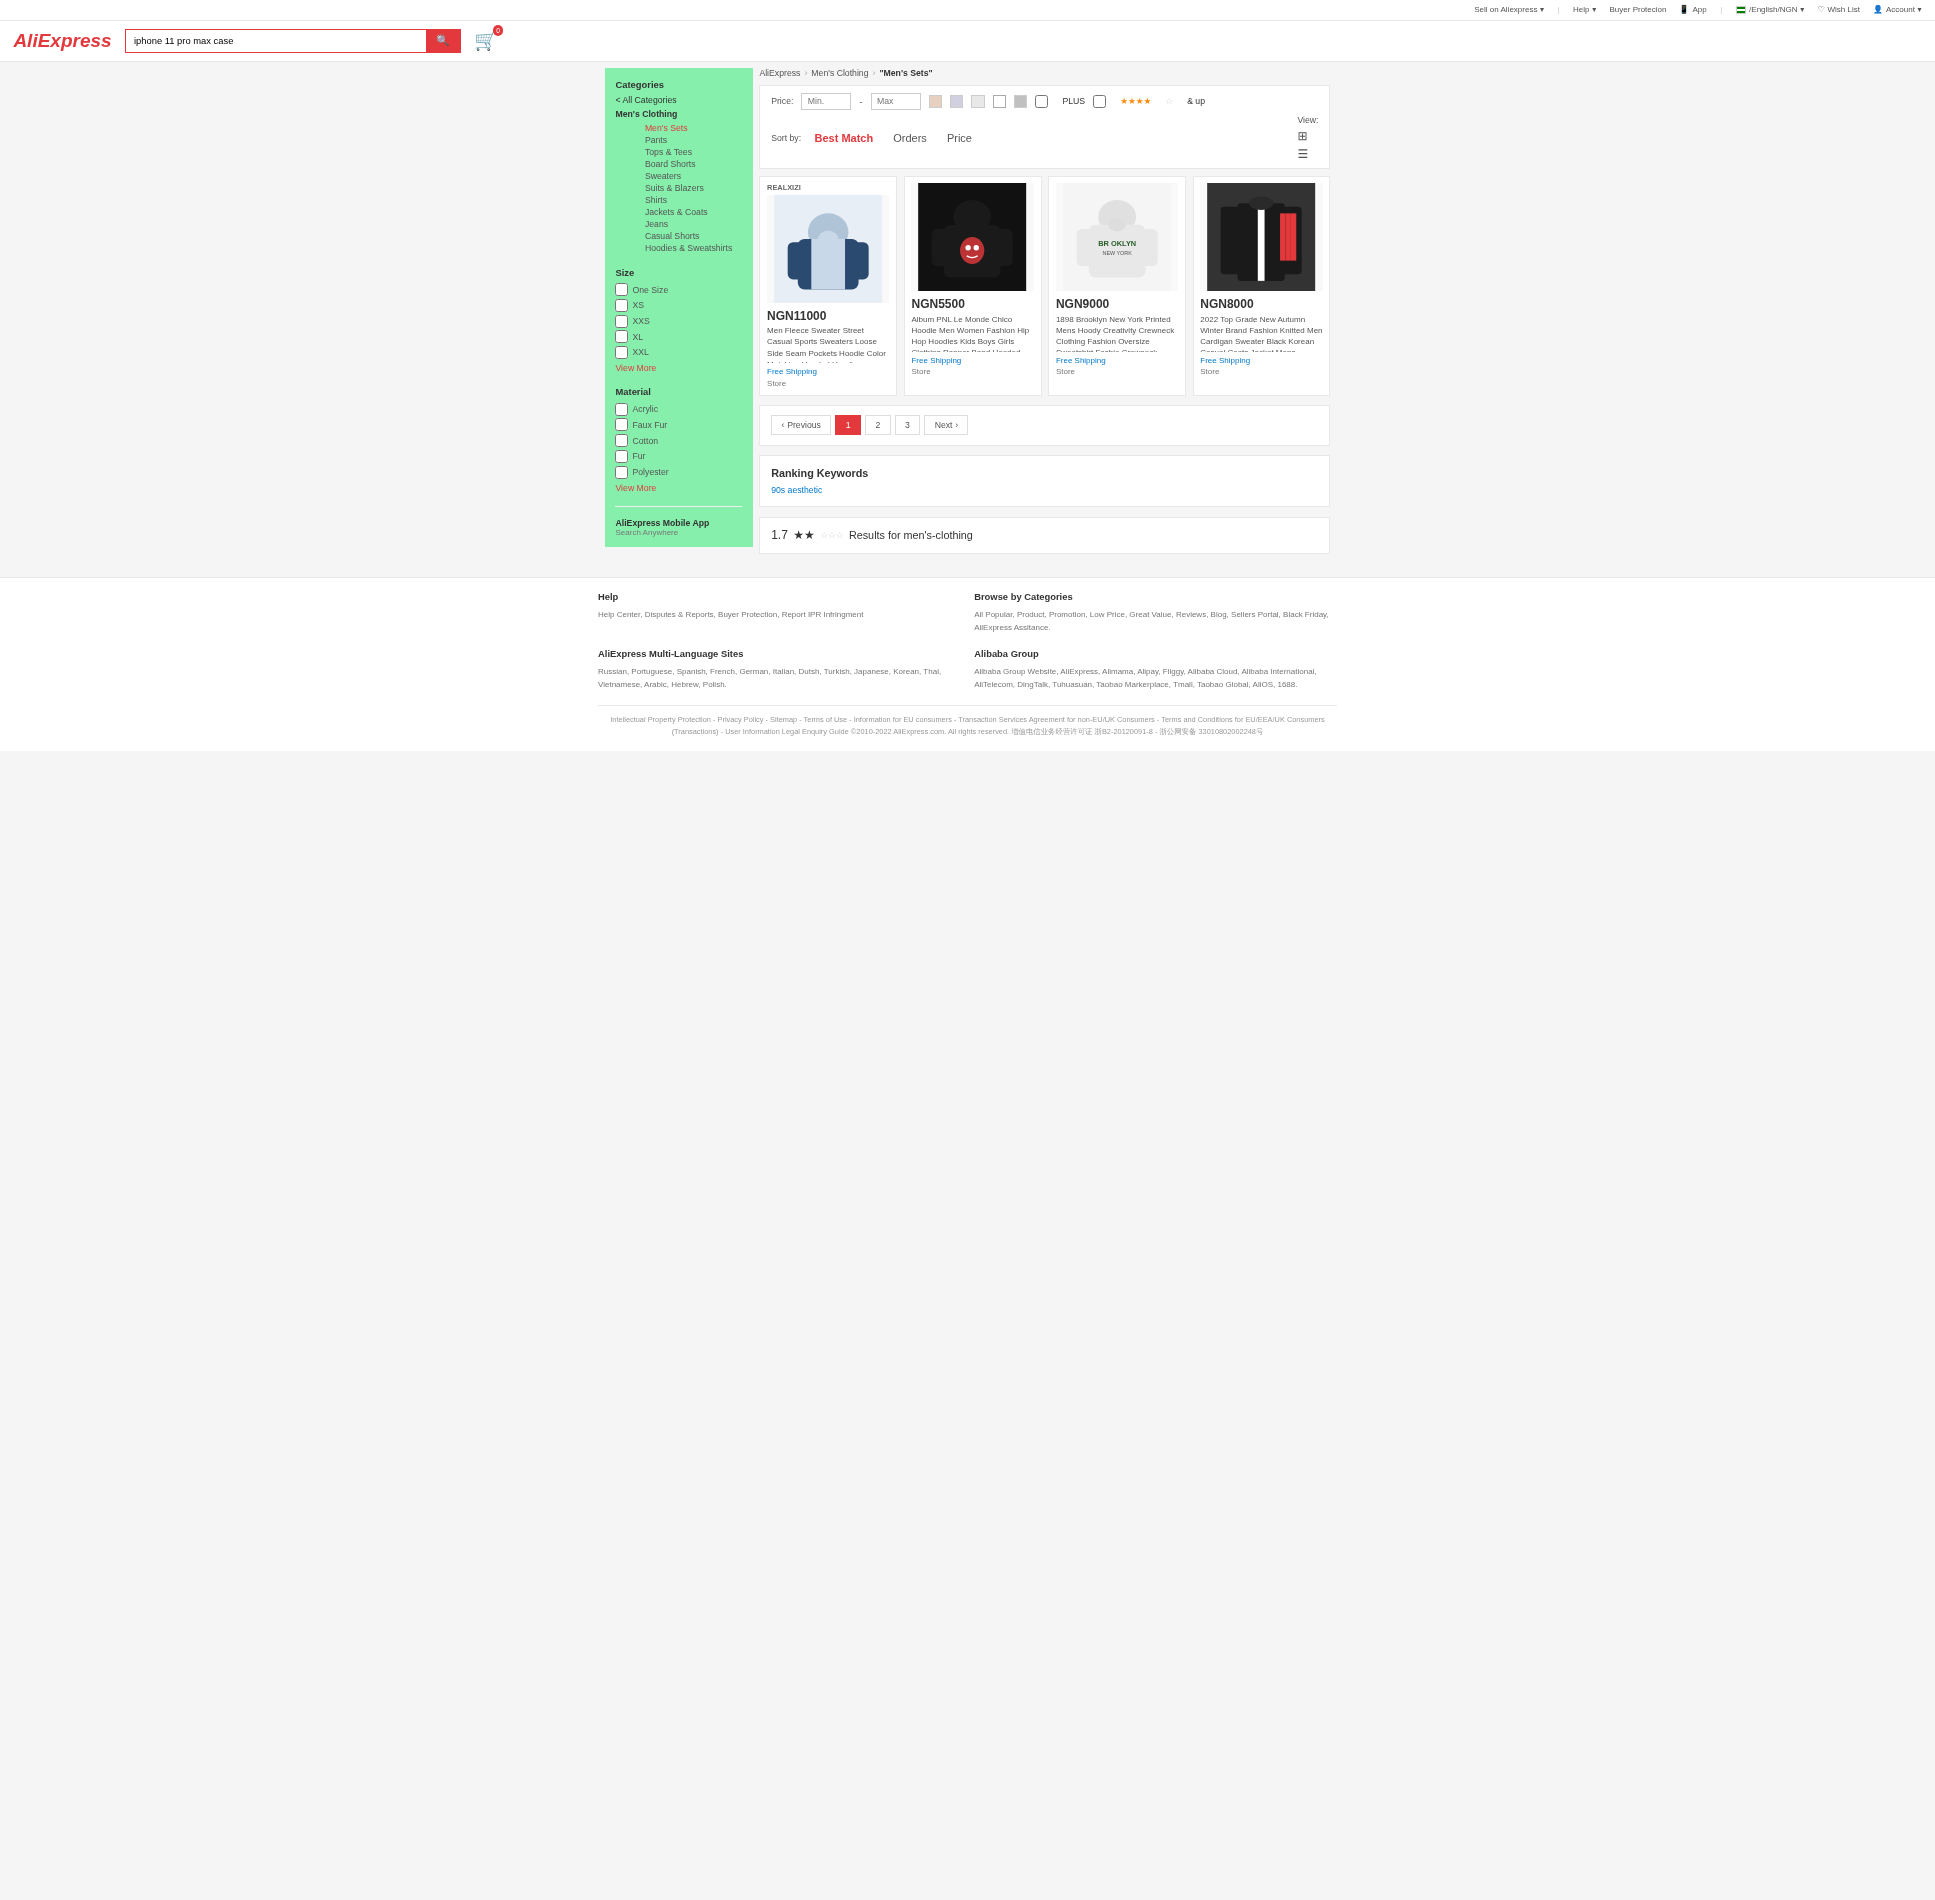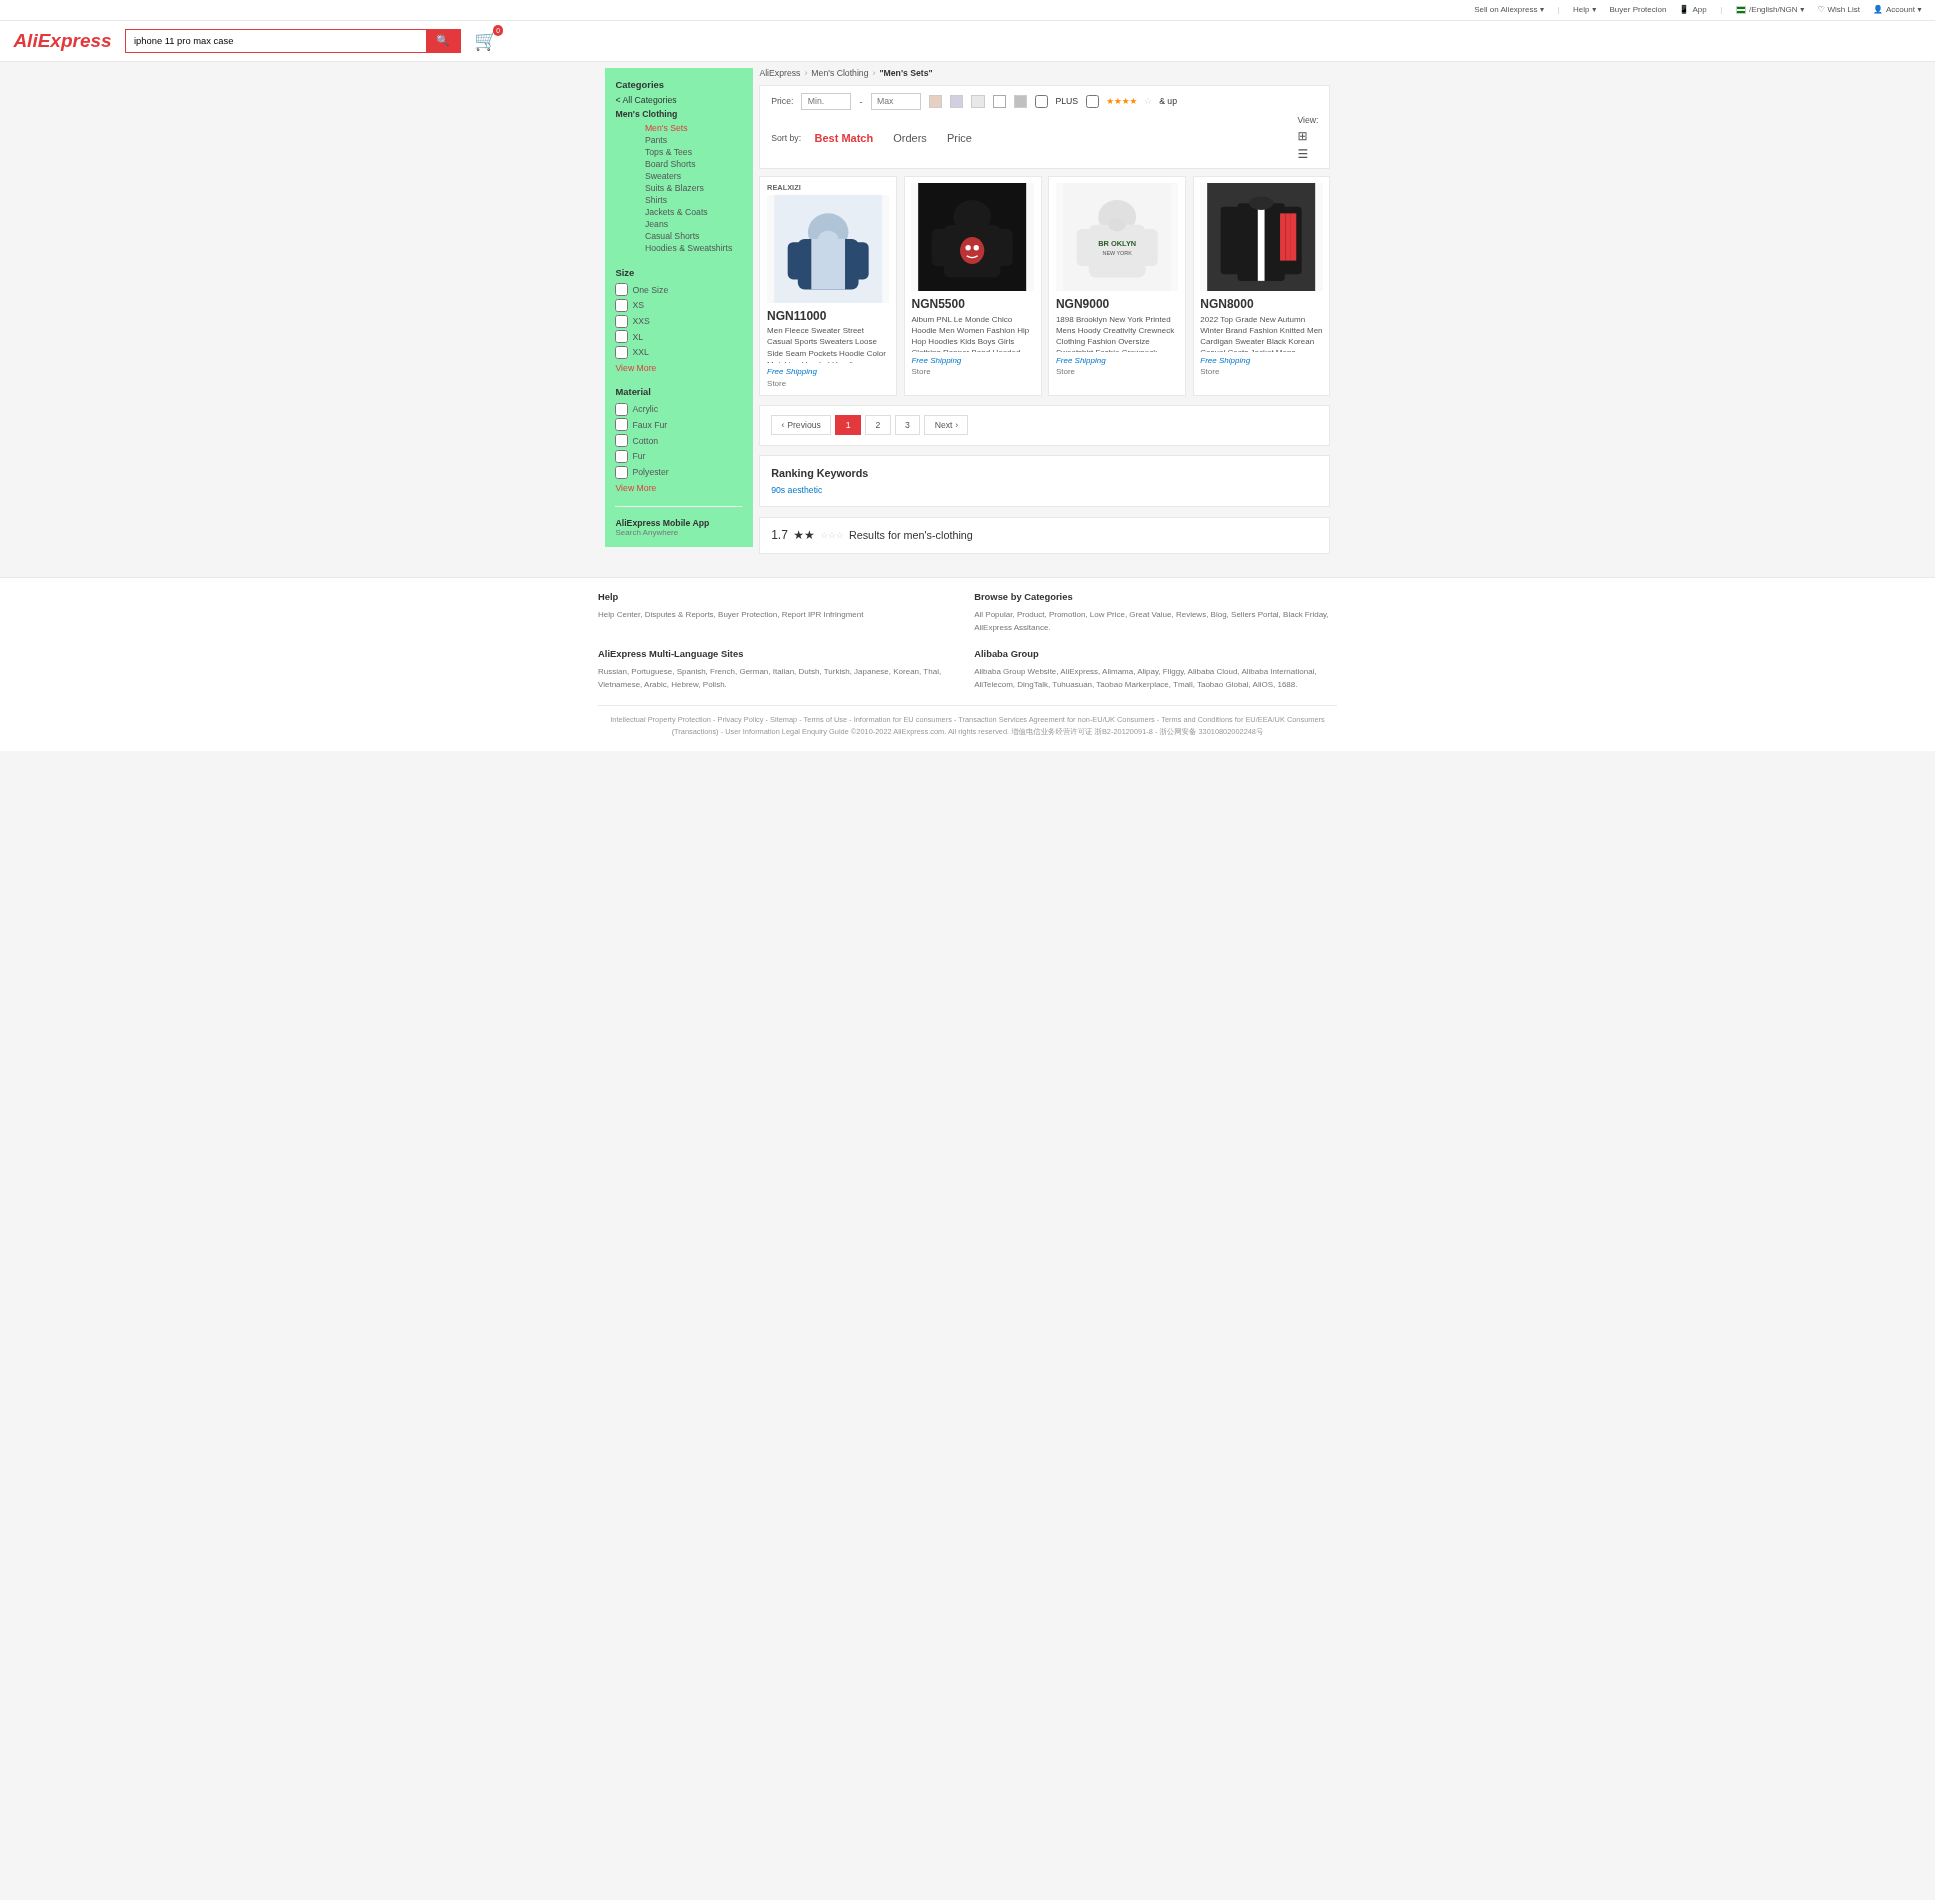--- a/index.html
+++ b/index.html
@@ -115,21 +115,21 @@
       font-size: 8.7px;
       width: 50px;
     }
     .price-dash { color: #555; }
     .color-swatch {
       width: 13.4px; height: 13.4px;
       border: 0.7px solid #ccc;
       cursor: pointer;
       display: inline-block;
     }
-    .plus-checkbox { display: flex; align-items: center; gap: 7px; font-size: 8.7px; }
+    .plus-checkbox { display: flex; align-items: center; gap: 14px; font-size: 8.7px; }
     .star-rating { color: #f80; font-size: 8.7px; }
     .star-empty { color: #ccc; font-size: 8.7px; }
     .sort-bar { display: flex; align-items: center; gap: 6.7px; }
     .sort-label { font-size: 8.7px; color: #555; }
     .sort-btn { font-size: 11px; padding: 2.7px 6.7px; border: none; background: none; cursor: pointer; color: #555; }
     .sort-btn.active { color: #e4393c; font-weight: bold; }
     .view-toggle { margin-left: auto; display: flex; gap: 4px; flex-direction: column; }
     .view-icon { cursor: pointer; font-size: 12px; color: #555; }
 
     
@@ -152,21 +152,21 @@
       display: flex;
       align-items: center;
       justify-content: center;
       margin-bottom: 5.4px;
       background: #f9f9f9;
       overflow: hidden;
     }
     .product-img svg { width: 100%; height: 100%; }
     .product-price { font-size: 12px; font-weight: bold; color: #333; margin-bottom: 2.7px; }
     .product-desc { font-size: 8px; color: #555; line-height: 1.4; margin-bottom: 4px; height: 38px; overflow: hidden; }
-    .product-shipping { color: #07c; font-size: 8px; margin-bottom: 2.7px; font-style: italic; }
+    .product-shipping { color: #07c; font-size: 8px; margin-bottom: 2.7px; }
     .product-store { color: #777; font-size: 8px; cursor: pointer; }
     .product-tag { font-size: 7.4px; font-weight: bold; color: #666; margin-bottom: 2.7px; }
 
     
     .pagination {
       display: flex;
       align-items: center;
       gap: 4px;
       background: #fff;
       padding: 9.4px 10.8px;

